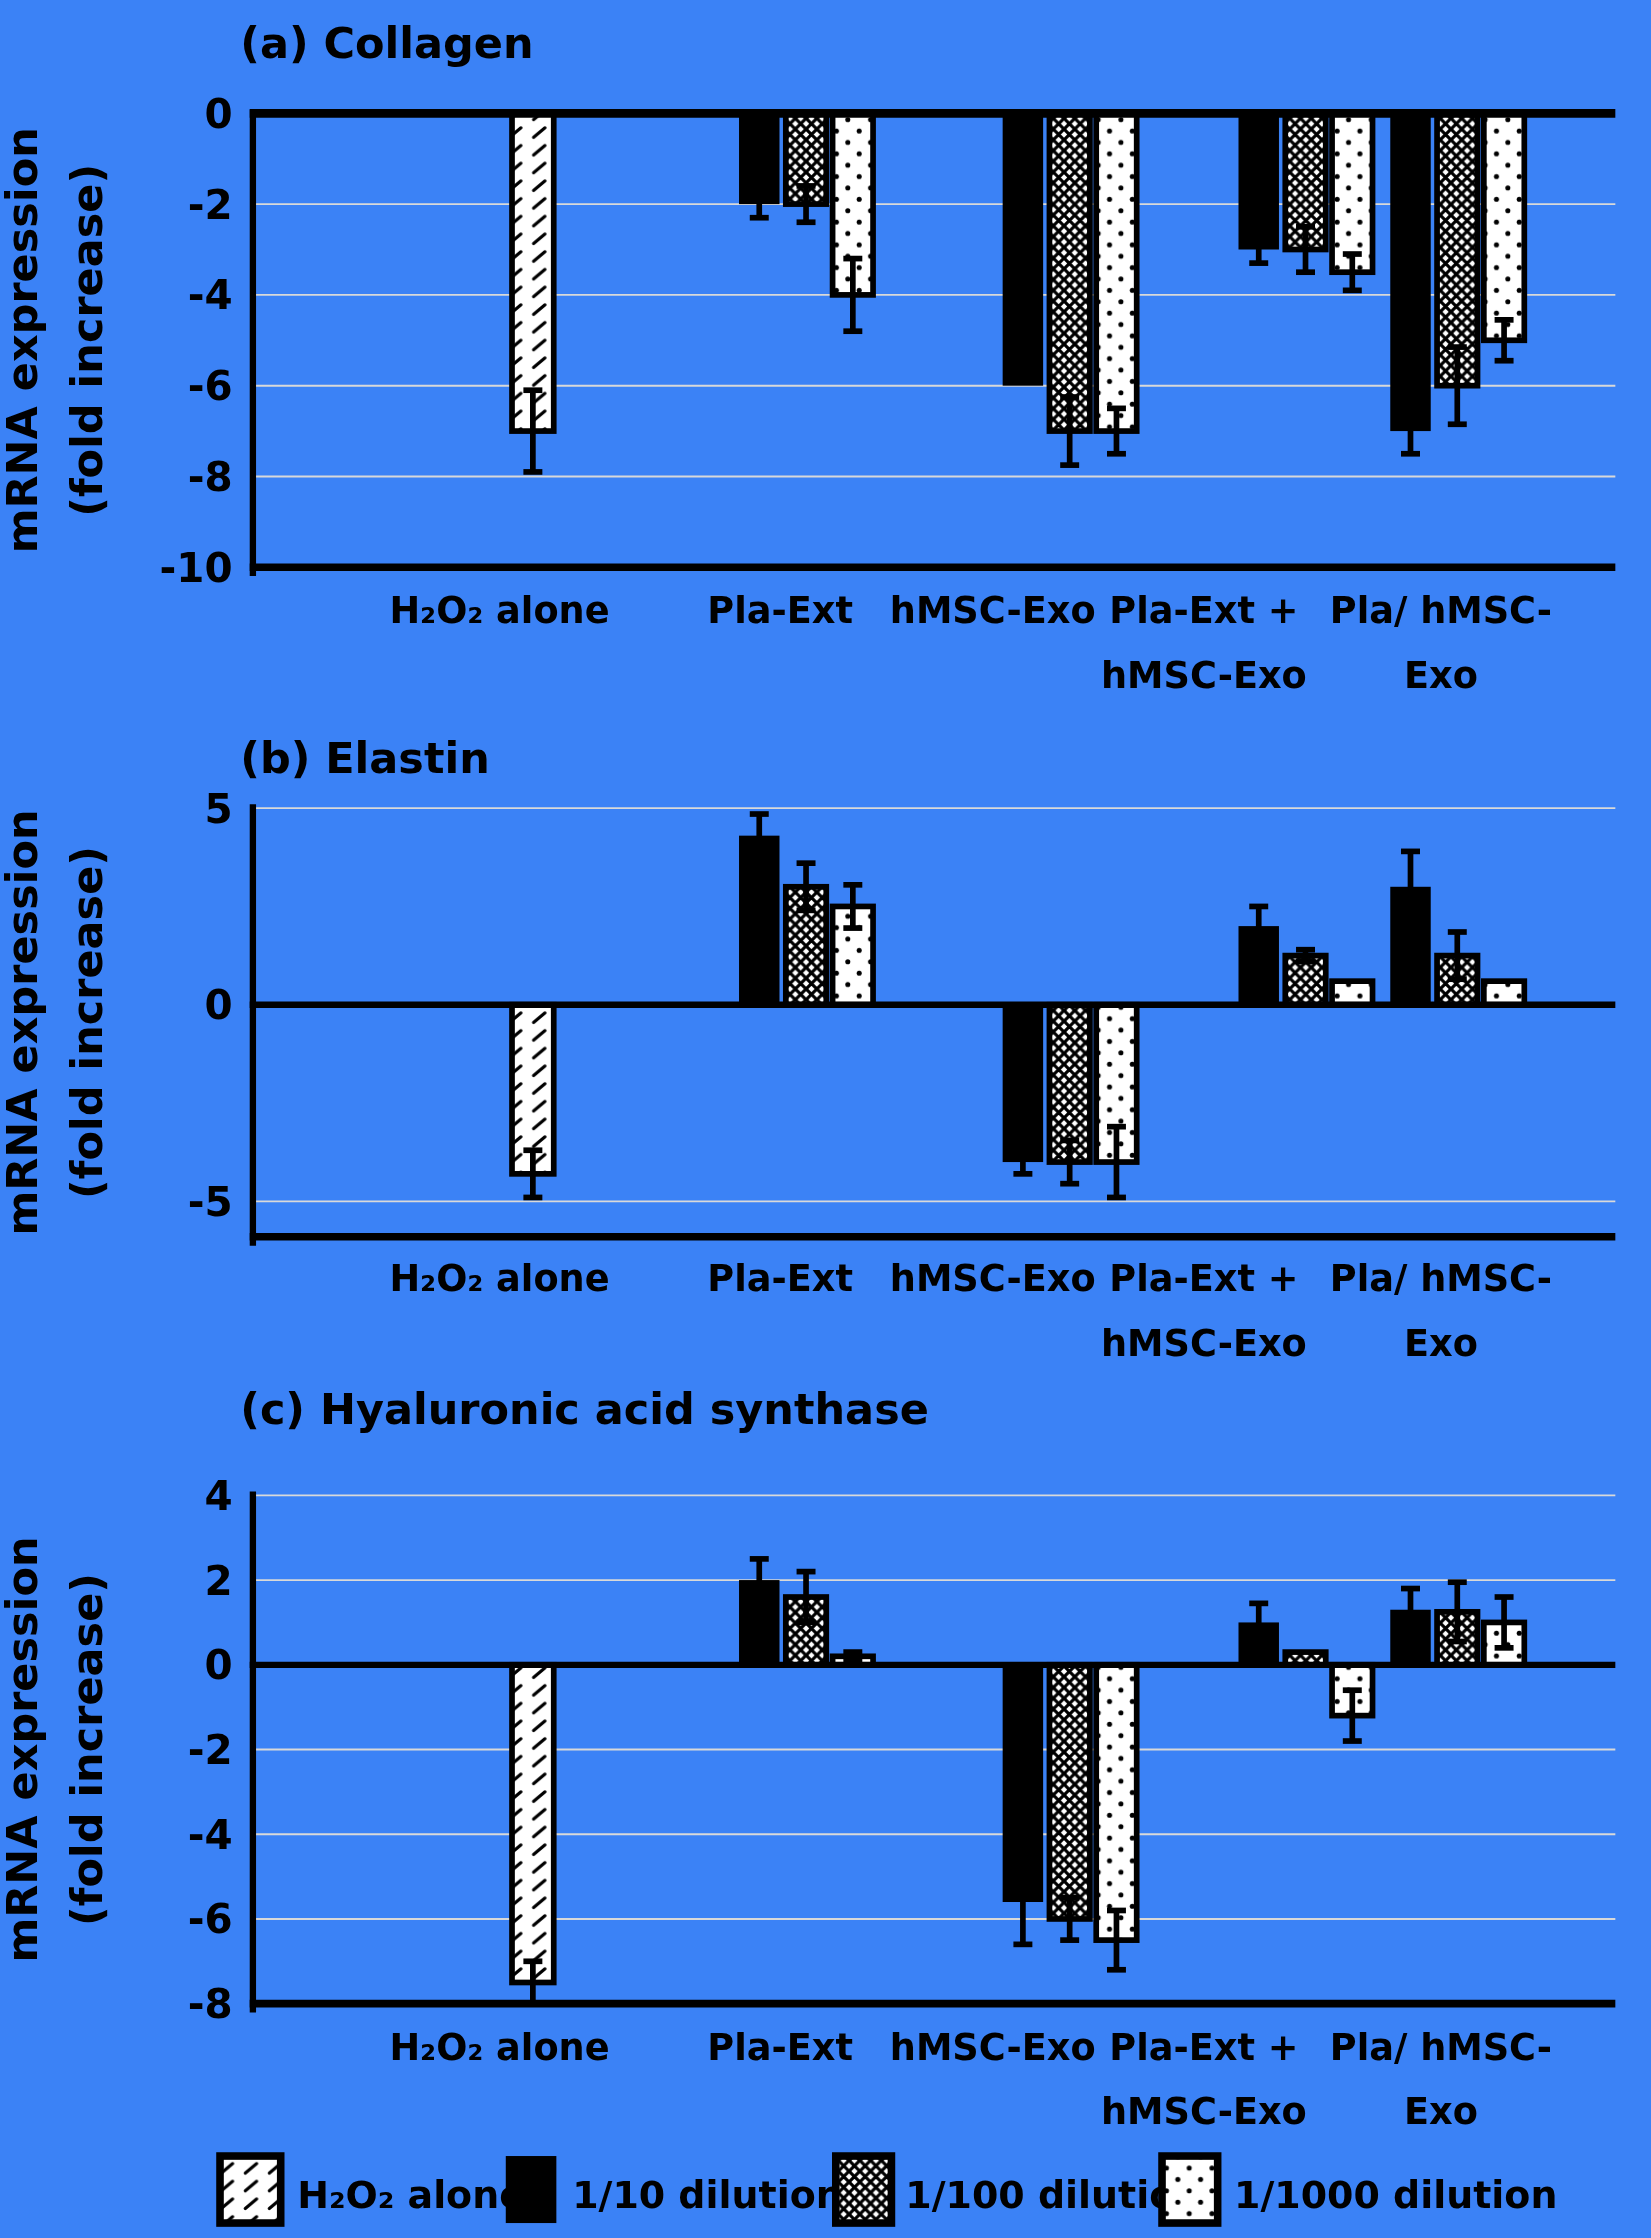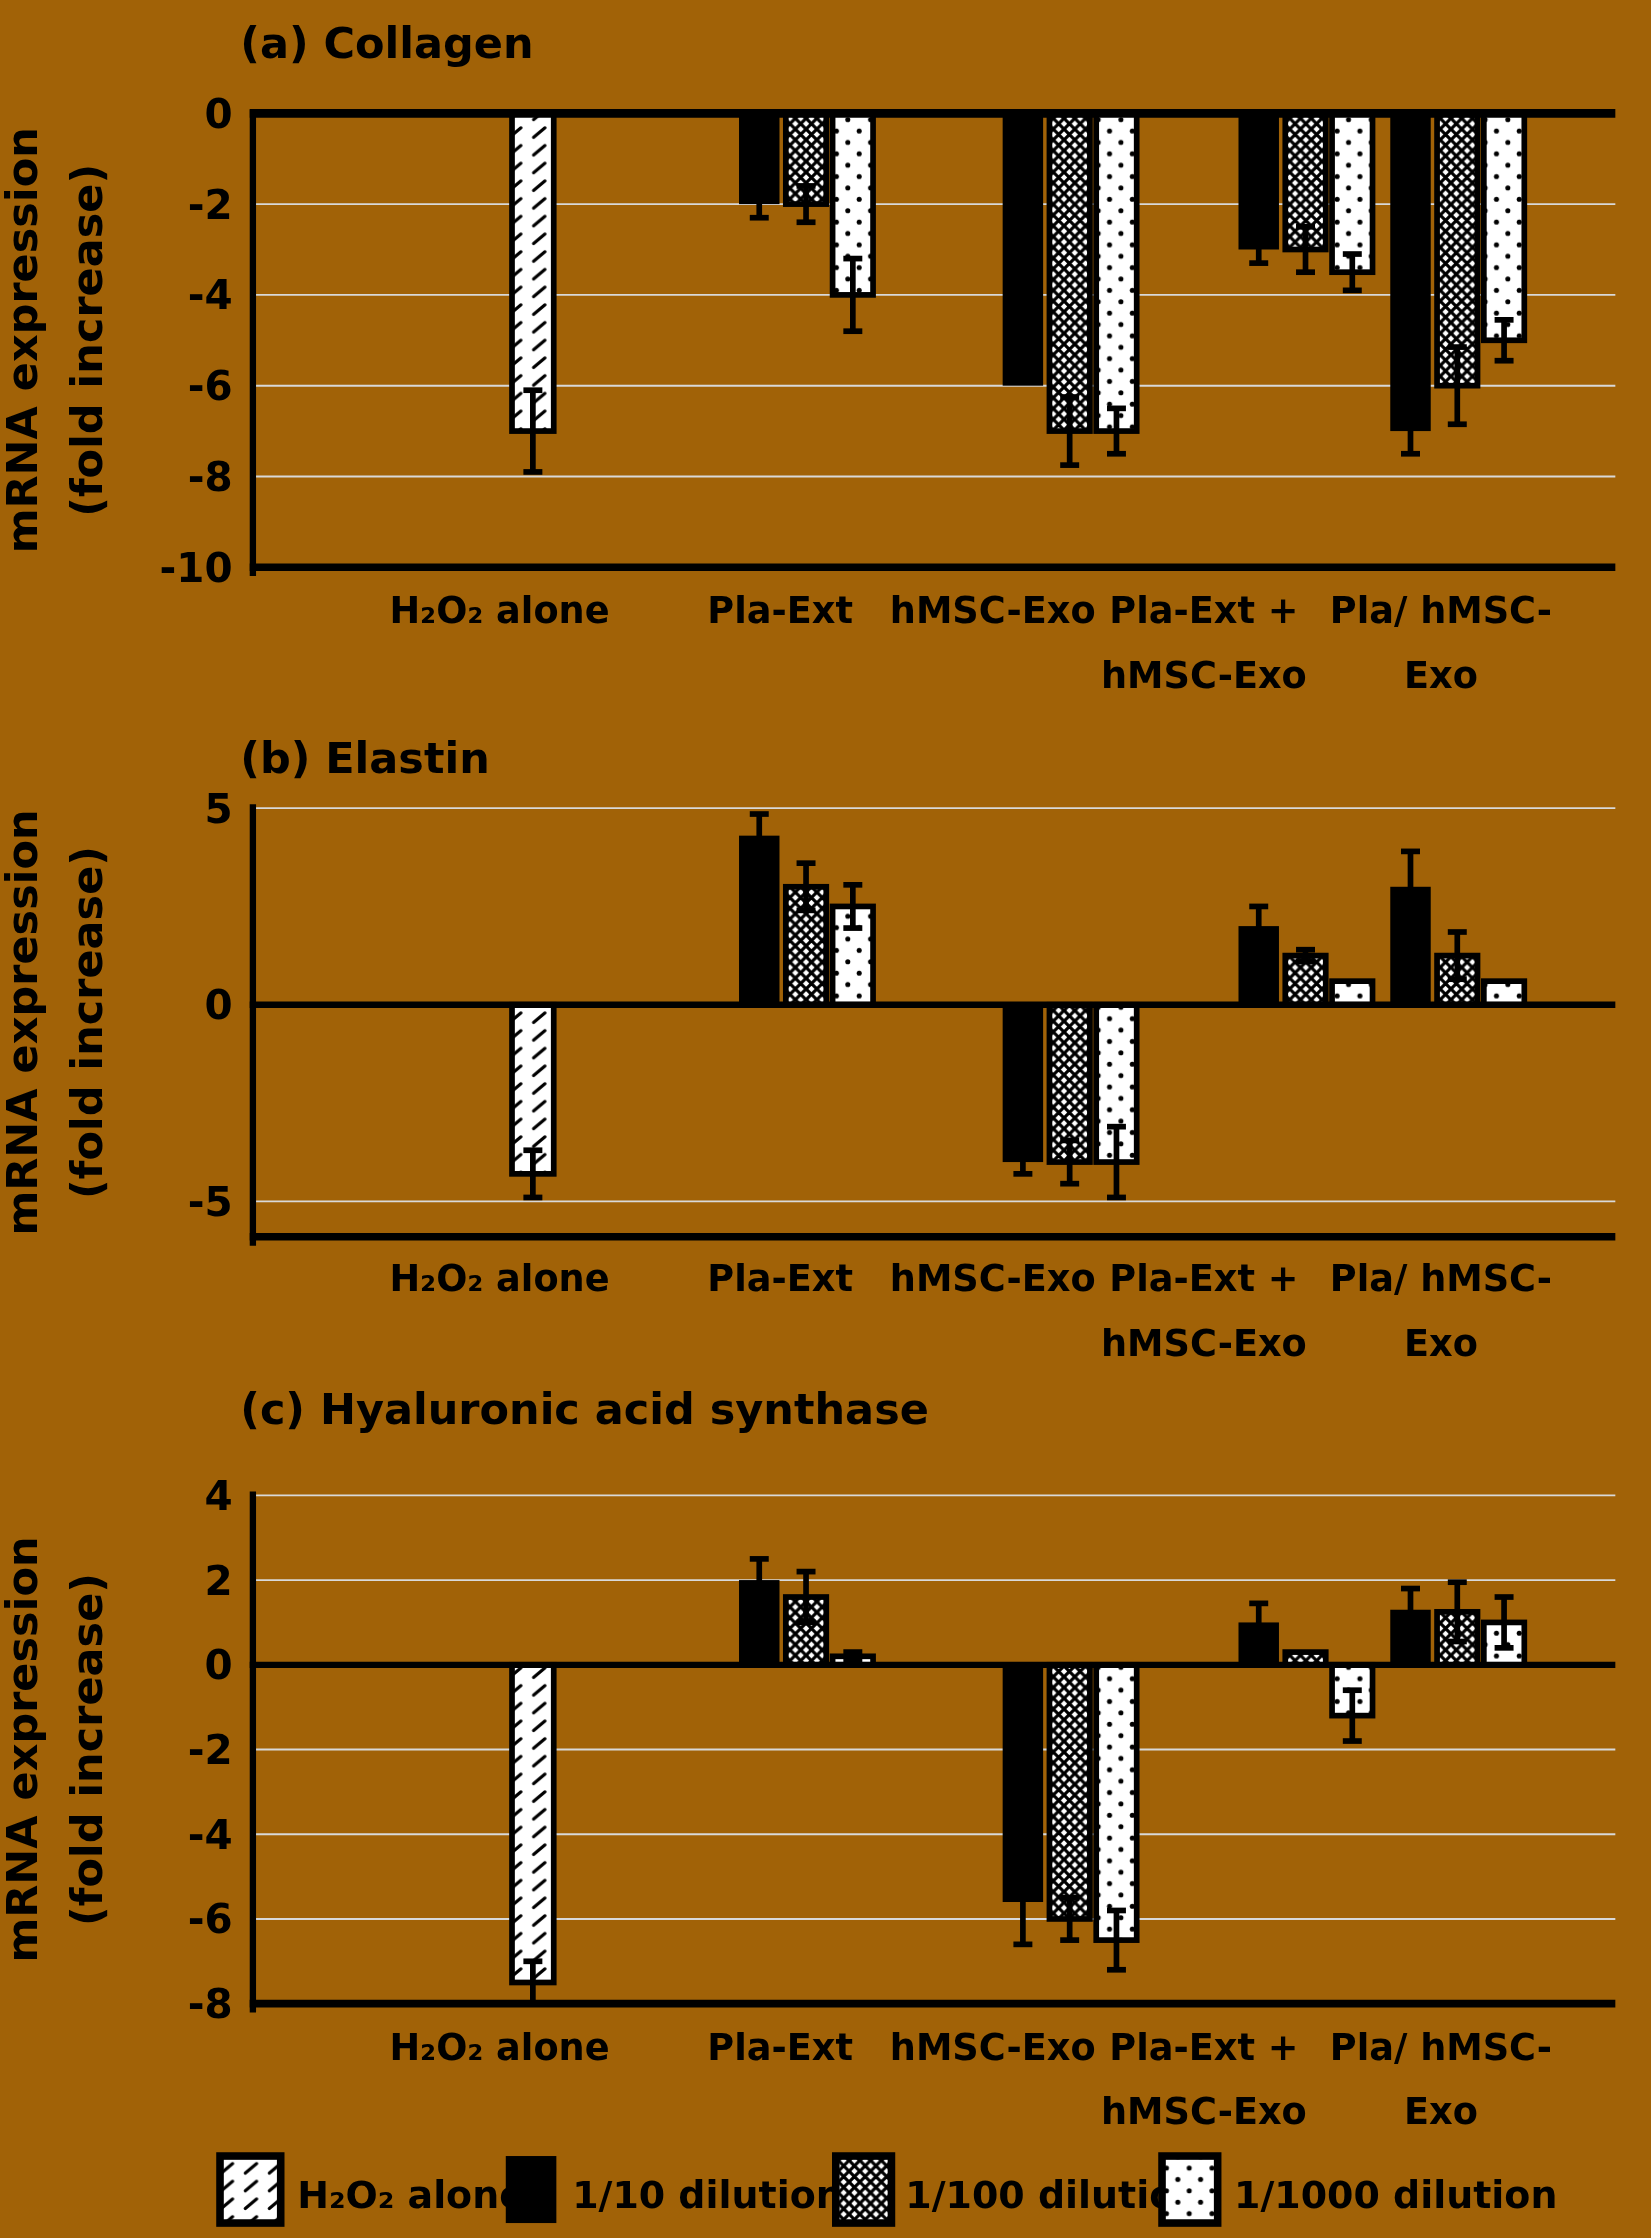--- a/index.html
+++ b/index.html
@@ -1,20 +1,20 @@
 <!DOCTYPE html>
 <html style="font-size:10px"><head>
 <meta charset="utf-8">
 <style>
   html, body { margin: 0; padding: 0; background: #ffffff; }
   .figure-root {
     position: relative;
     width: 1652px;
     height: 2239px;
-    background: #a16207;
+    background: #3b82f6;
     font-family: "DejaVu Sans", "Liberation Sans", sans-serif;
   }
   svg text {
     font-family: "DejaVu Sans", "Liberation Sans", sans-serif;
     font-weight: 700;
     fill: #000000;
   }
 </style>
 </head>
 <body>

